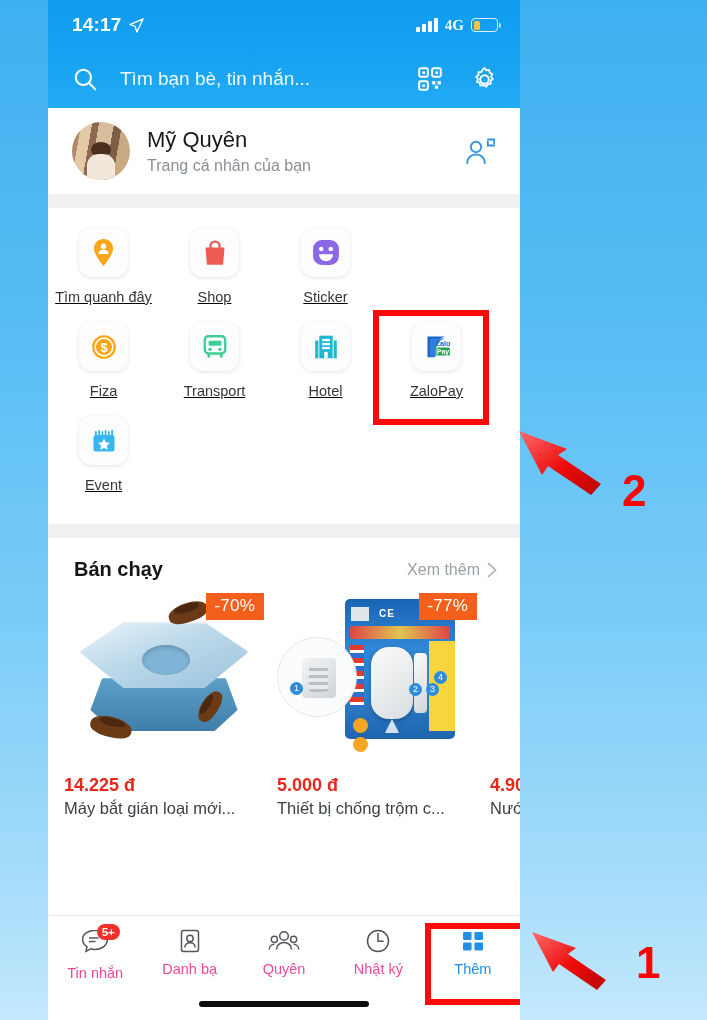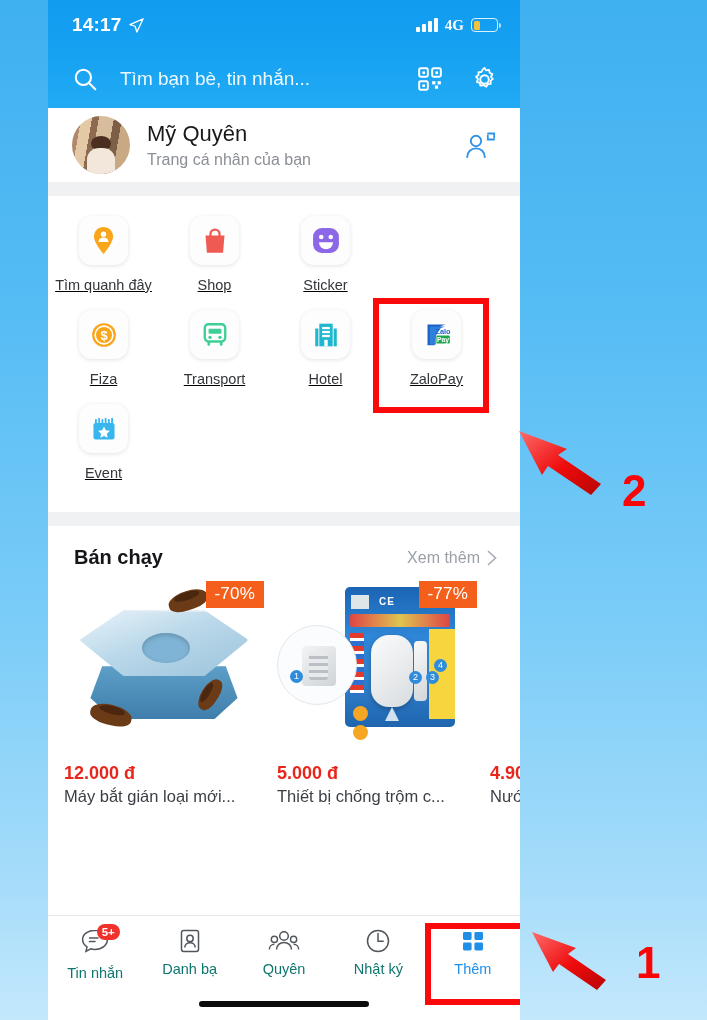--- a/index.html
+++ b/index.html
@@ -45,21 +45,21 @@
     background:rgba(255,255,255,.7); border-radius:0 2px 2px 0;
   }
   .batt span { display:block; height:100%; width:28%; background:#f5c33b; border-radius:1.5px; }
 
   .searchrow { height:58px; display:flex; align-items:center; padding:0 22px 0 24px; gap:0; }
   .search-ph { color:rgba(255,255,255,.93); font-size:19px; margin-left:22px; flex:1; }
   .hdr-icons { display:flex; align-items:center; gap:28px; }
 
   
   .profile {
-    height:74px; background:#fff; display:flex; align-items:center;
+    height:86px; background:#fff; display:flex; align-items:center;
     padding:0 22px 0 24px; gap:17px;
   }
   .avatar {
     width:58px; height:58px; border-radius:50%; flex-shrink:0; overflow:hidden;
     background:
       radial-gradient(circle at 50% 62%, #e8cfae 0 18%, transparent 19%),
       linear-gradient(100deg,#b3886a 0 14%,#e4c9a6 14% 30%,#8d6a4f 30% 40%,#d8bd9c 40% 62%,#7d5f48 62% 74%,#c9a983 74% 100%);
       position:relative;
   }
   .avatar:before{
@@ -182,21 +182,21 @@
                     border-radius:50%; background:#2f8cdb; color:#fff; font-size:9px;
                     text-align:center; line-height:13px;}
 
   
   .navsep { height:1px; background:#e6e8eb; }
   .bottomnav {
     position:absolute; left:0; bottom:0; width:472px; height:105px; background:#fff;
   }
   .navrow { display:flex; padding-top:12px; }
   .navitem { flex:1; display:flex; flex-direction:column; align-items:center; gap:7px; position:relative; }
-  .navlabel { font-size:14.5px; color:#0f766e; }
+  .navlabel { font-size:14.5px; color:#ec4899; }
   .navlabel.active { color:#1f8fe8; }
   .badge-count {
     position:absolute; left:55%; top:-4px; background:#f0322d; color:#fff;
     font-size:11.5px; font-weight:bold; border-radius:10px; padding:1.5px 5px; line-height:13px;
   }
   .homebar {
     position:absolute; left:50%; transform:translateX(-50%); bottom:13px;
     width:170px; height:6px; border-radius:4px; background:#0b0b0b;
   }
   .hl-nav {
@@ -408,21 +408,21 @@
         <div class="p1">
           <div class="base"></div>
           <div class="lid"></div>
           <div class="hole"></div>
           <div class="roach r1"></div>
           <div class="roach r2"></div>
           <div class="roach r3"></div>
         </div>
         <span class="badge">-70%</span>
       </div>
-      <div class="price">12.000 đ</div>
+      <div class="price">14.225 đ</div>
       <div class="pname">Máy bắt gián loại mới...</div>
     </div>
 
     <div class="card">
       <div class="card-img">
         <div class="p2">
           <div class="strip"></div>
           <div class="ce">CE</div>
           <div class="band"></div>
           <div class="ybox"></div>

